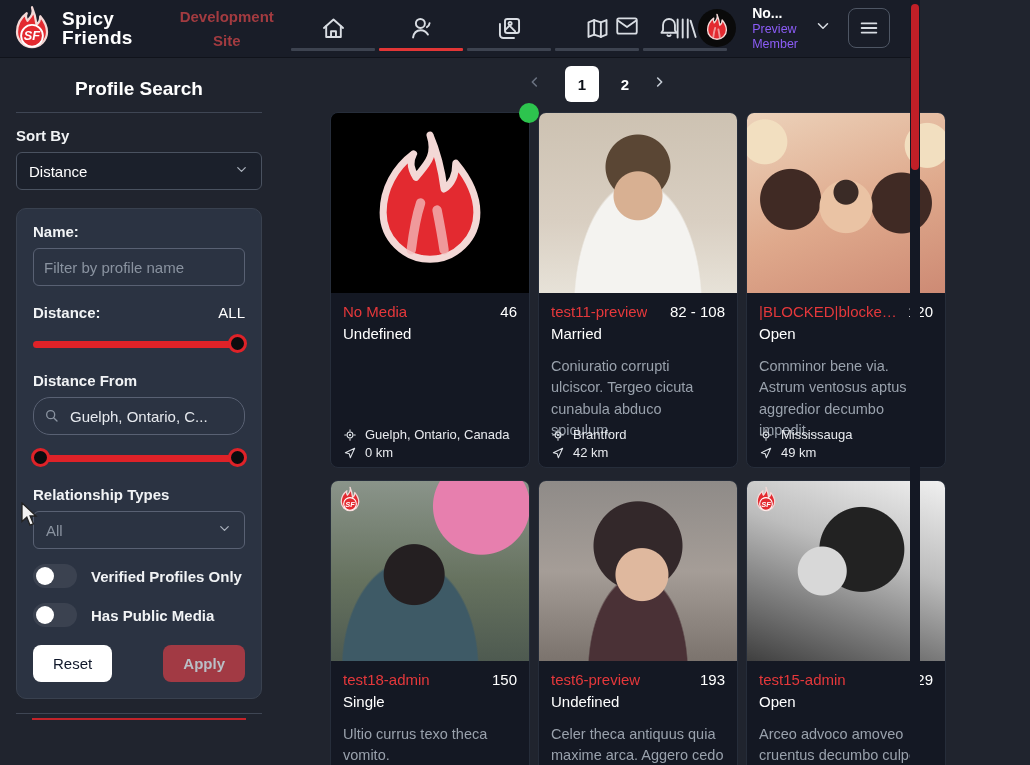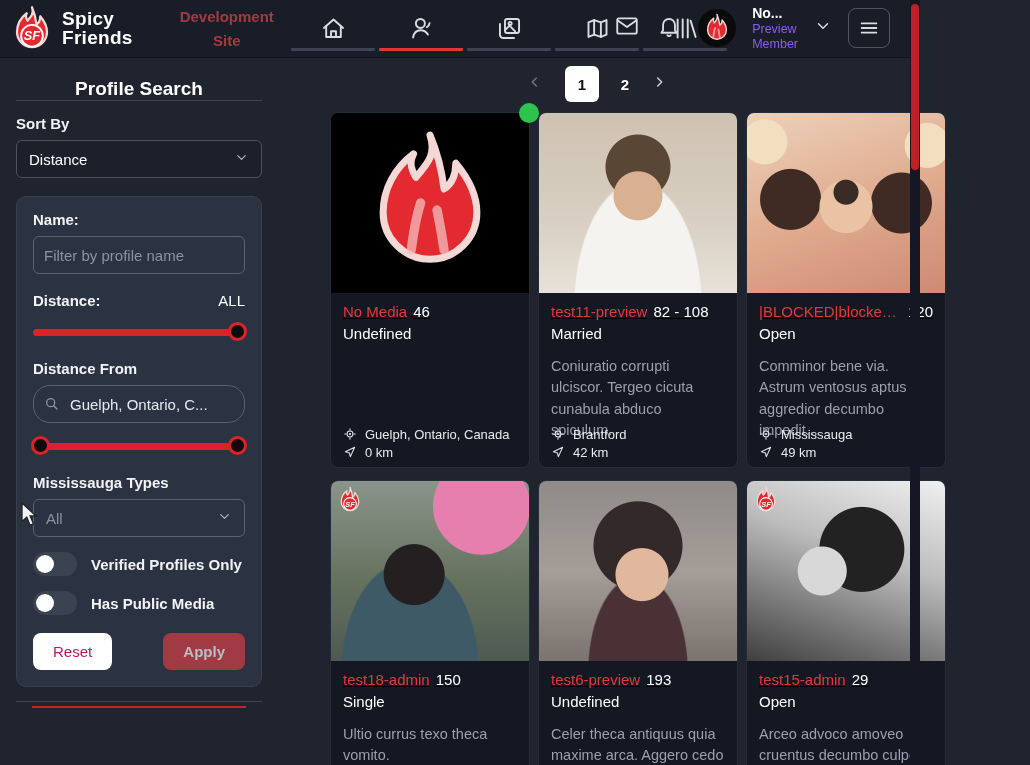--- a/index.html
+++ b/index.html
@@ -38,21 +38,21 @@
     stroke-linecap:round; stroke-linejoin:round; }
   .menu-btn { width:42px; height:40px; border:1px solid #4e5664; border-radius:8px;
     display:flex; align-items:center; justify-content:center; background:transparent; cursor:pointer; }
   .menu-btn svg { width:22px; height:22px; stroke:#d9dde3; stroke-width:2; stroke-linecap:round; }
 
   
   .content { display:flex; height:707px; }
 
   
   .sidebar { width:278px; flex:none; padding:14px 16px 0; }
-  .side-title { text-align:center; color:#fff; font-size:19px; font-weight:700; margin:6px 0 0; }
+  .side-title { text-align:center; color:#fff; font-size:19px; font-weight:700; margin:6px 0 12px; }
   .hr { border-top:1px solid #3f4654; margin-bottom:14px; }
   .lbl { color:#f1f3f5; font-size:15px; font-weight:700; }
   .select { margin-top:8px; height:38px; background:#1b202b; border:1px solid #4a5260;
     border-radius:6px; display:flex; align-items:center; justify-content:space-between;
     padding:0 12px; color:#fff; font-size:15px; cursor:pointer; }
   .select .chev-s svg { width:15px; height:15px; stroke:#aab1bc; fill:none; stroke-width:2;
     stroke-linecap:round; stroke-linejoin:round; }
   .select.muted .sel-val { color:#8a93a0; }
 
   .panel { margin-top:18px; background:#2b3342; border:1px solid #39414f; border-radius:10px;
@@ -74,48 +74,48 @@
   .search-wrap { position:relative; }
   .search-wrap svg { position:absolute; left:11px; top:19px; width:16px; height:16px;
     stroke:#8a93a0; fill:none; stroke-width:2; stroke-linecap:round; }
   .search-wrap input { padding-left:36px;border-radius:17px; }
 
   .toggle-row { display:flex; align-items:center; gap:14px; margin-top:15px; cursor:pointer; }
   .switch { width:44px; height:24px; border-radius:12px; background:#3b4250; position:relative; flex:none; }
   .knob { position:absolute; left:3px; top:3px; width:18px; height:18px; background:#fff; border-radius:50%; }
   .btn-row { display:flex; justify-content:space-between; margin-top:18px; }
   .btn { border:none; border-radius:8px; font-size:15px; padding:10px 20px; cursor:pointer; }
-  .btn-reset { background:#fff; color:#be185d; }
+  .btn-reset { background:#fff; color:#0f172a; }
   .btn-apply { background:#a23a44; color:#b9bfc6; font-weight:700; }
   .bottom-hr { border-top:1px solid #3f4654; margin:14px 0 0; }
   .red-strip { height:2px; background:#c2242a; margin:4px 16px 0; }
 
   
   .main { flex:1; padding-top:8px; position:relative; }
   .pagination { display:flex; align-items:center; justify-content:center; gap:22px;
     height:36px; margin-bottom:10px; margin-right:30px; }
   .pg-chev svg { width:16px; height:16px; fill:none; stroke-width:2.4;
     stroke-linecap:round; stroke-linejoin:round; cursor:pointer; }
   .pg-prev svg { stroke:#6a7280; } .pg-next svg { stroke:#c6cdd6; }
   .page-current { width:34px; height:36px; background:#fff; color:#0c0f16; border-radius:6px;
     font-weight:700; font-size:15px; display:flex; align-items:center; justify-content:center; cursor:pointer; }
   .page-num { color:#fff; font-weight:700; font-size:15px; cursor:pointer; }
 
   .grid { margin-left:52px; display:grid; grid-template-columns:repeat(3,200px); gap:12px 8px; }
   .card { background:#141823; border:1px solid #262d3a; border-radius:8px;
     position:relative; height:356px; }
   .card-img { height:180px; border-radius:7px 7px 0 0; position:relative; }
   .card-body { padding:10px 12px 0; }
-  .name-row { display:flex; justify-content:flex-start; align-items:baseline; font-size:15px; gap:6px;text-decoration:underline; }
+  .name-row { display:flex; justify-content:space-between; align-items:baseline; font-size:15px; gap:6px; }
   .card-name { color:#e5383b; white-space:nowrap; overflow:hidden; text-overflow:ellipsis; cursor:pointer; }
   .card-age { color:#fff; flex:none; }
   .card-status { color:#fff; font-size:15px; margin-top:5px; }
   .card-desc { color:#99a1ac; font-size:14.5px; line-height:1.48; margin-top:14px; }
   .card-footer { position:absolute; left:12px; right:12px; bottom:7px; font-size:13px; color:#e8eaee; }
-  .f-row { display:flex; align-items:flex-start; gap:8px; margin-top:3px; }
+  .f-row { display:flex; align-items:center; gap:8px; margin-top:3px; }
   .f-row svg { width:14px; height:14px; stroke:#dfe3e8; fill:none; stroke-width:1.8;
     stroke-linecap:round; stroke-linejoin:round; flex:none; }
   .dot-online { position:absolute; top:-10px; right:-10px; width:20px; height:20px;
     border-radius:50%; background:#2dc44e; }
   .sf-badge { position:absolute; top:5px; left:5px; width:28px; height:28px; }
 
   
   .img-flame { background:#000; display:flex; align-items:center; justify-content:center; }
   .img-flame svg { width:150px; height:150px; }
   .img-man { background:
@@ -301,21 +301,21 @@
             </svg>
           <input class="field-input" type="text" value="Guelph, Ontario, C..." style="">
         </div>
 
         <div class="slider">
           <div class="track"></div>
           <div class="thumb left"></div>
           <div class="thumb right"></div>
         </div>
 
-        <div class="lbl mt18">Mississauga Types</div>
+        <div class="lbl mt18">Relationship Types</div>
         <div class="select muted" style="background:transparent;border-color:#596173;">
           <span class="sel-val">All</span>
           <span class="chev-s">
             <svg viewBox="0 0 24 24">
                 <path d="m6 9 6 6 6-6"></path>
               </svg>
           </span>
         </div>
 
         <div class="toggle-row">

